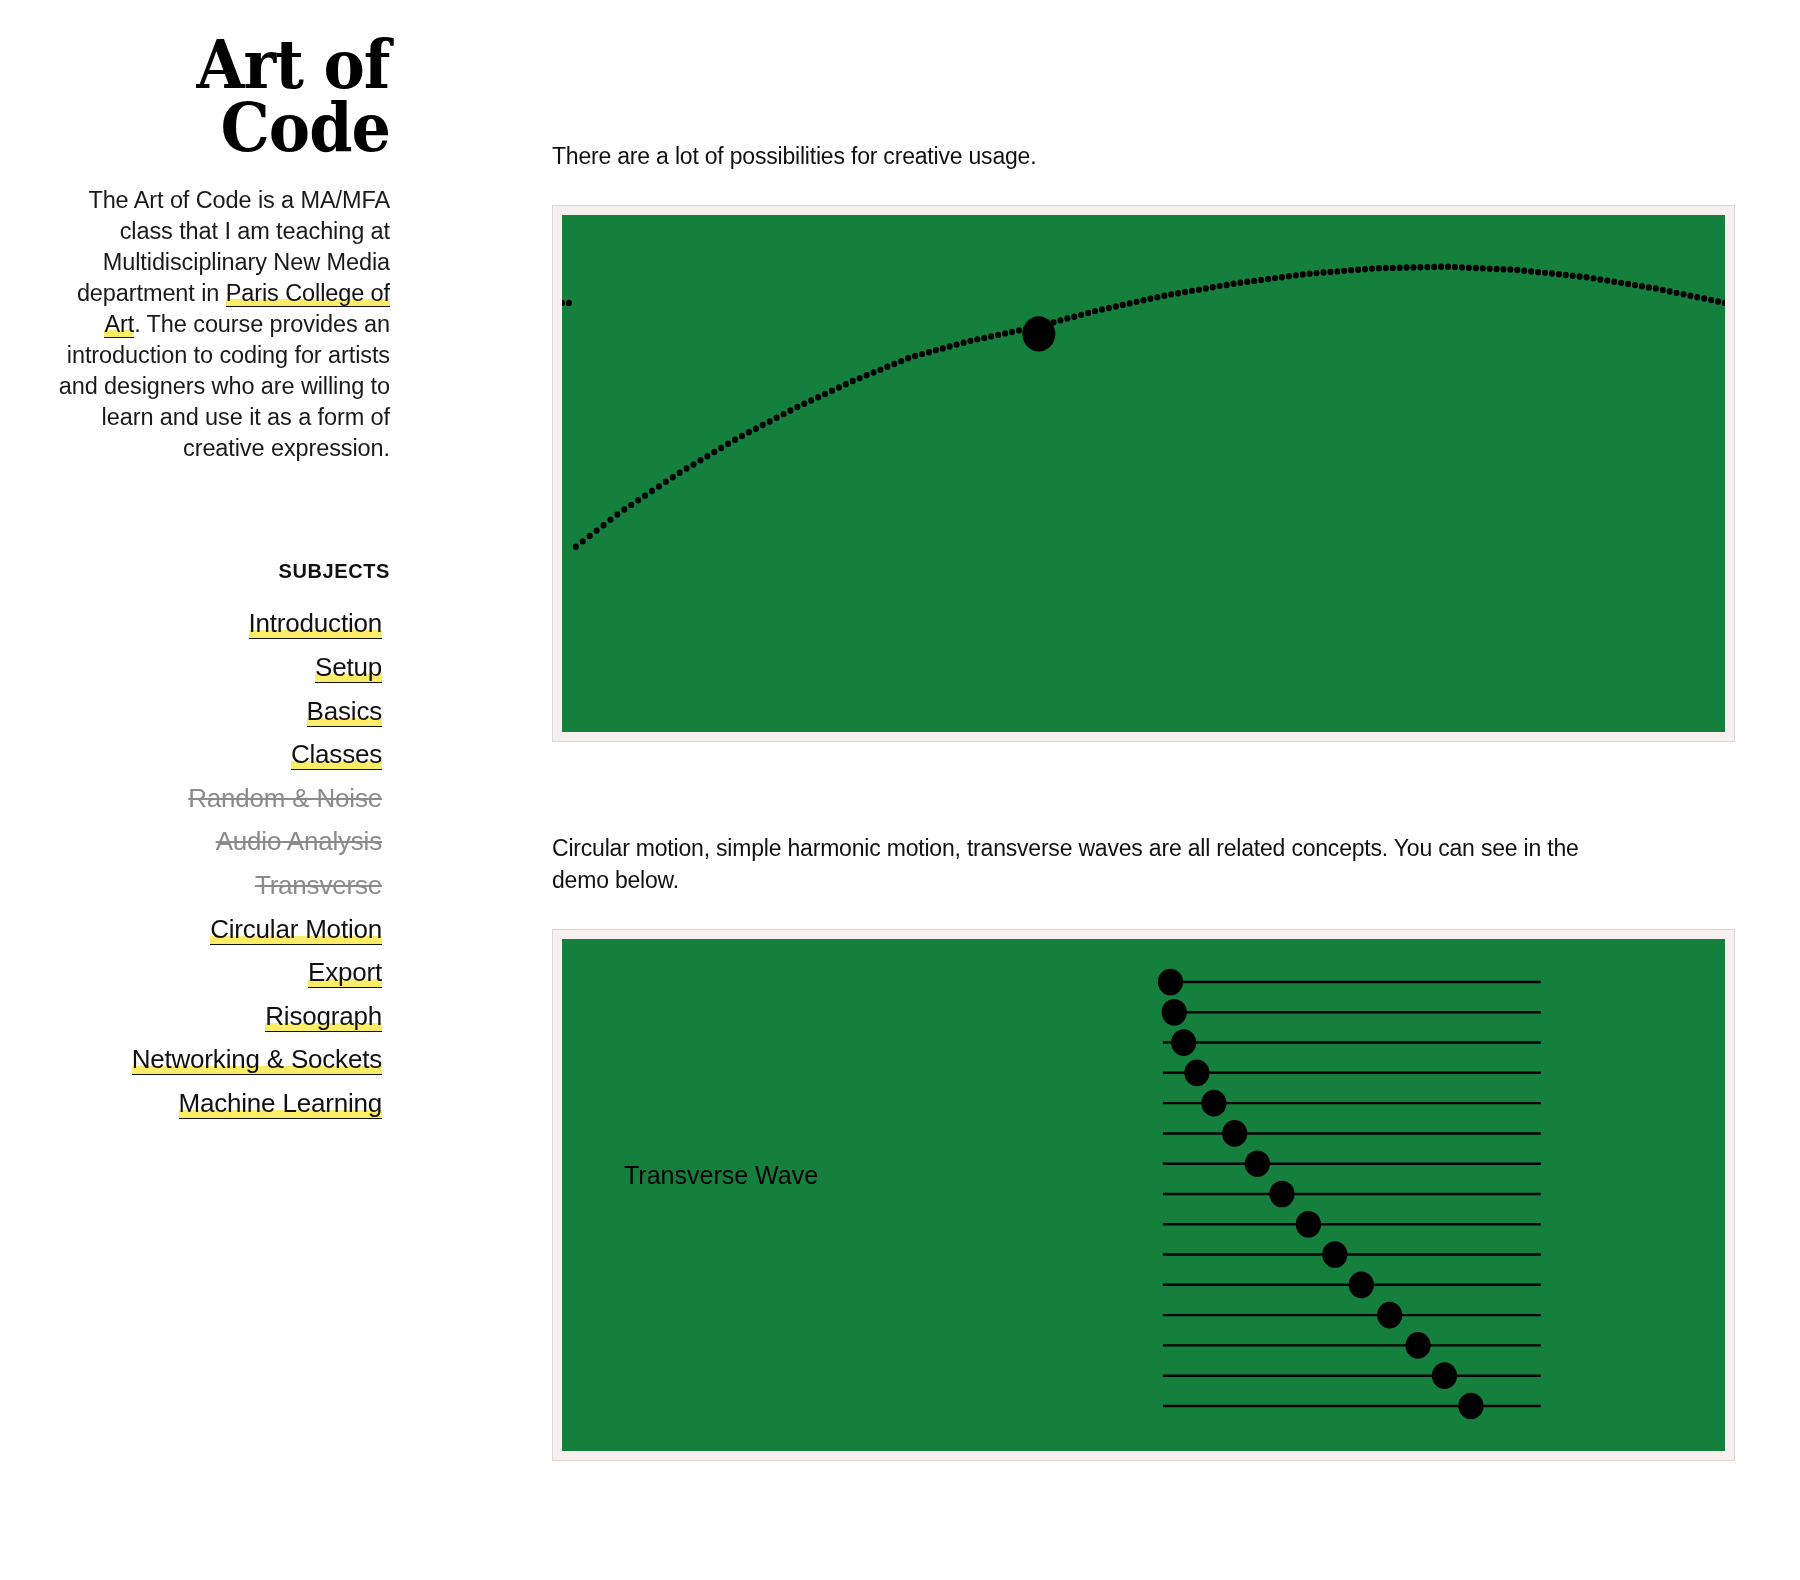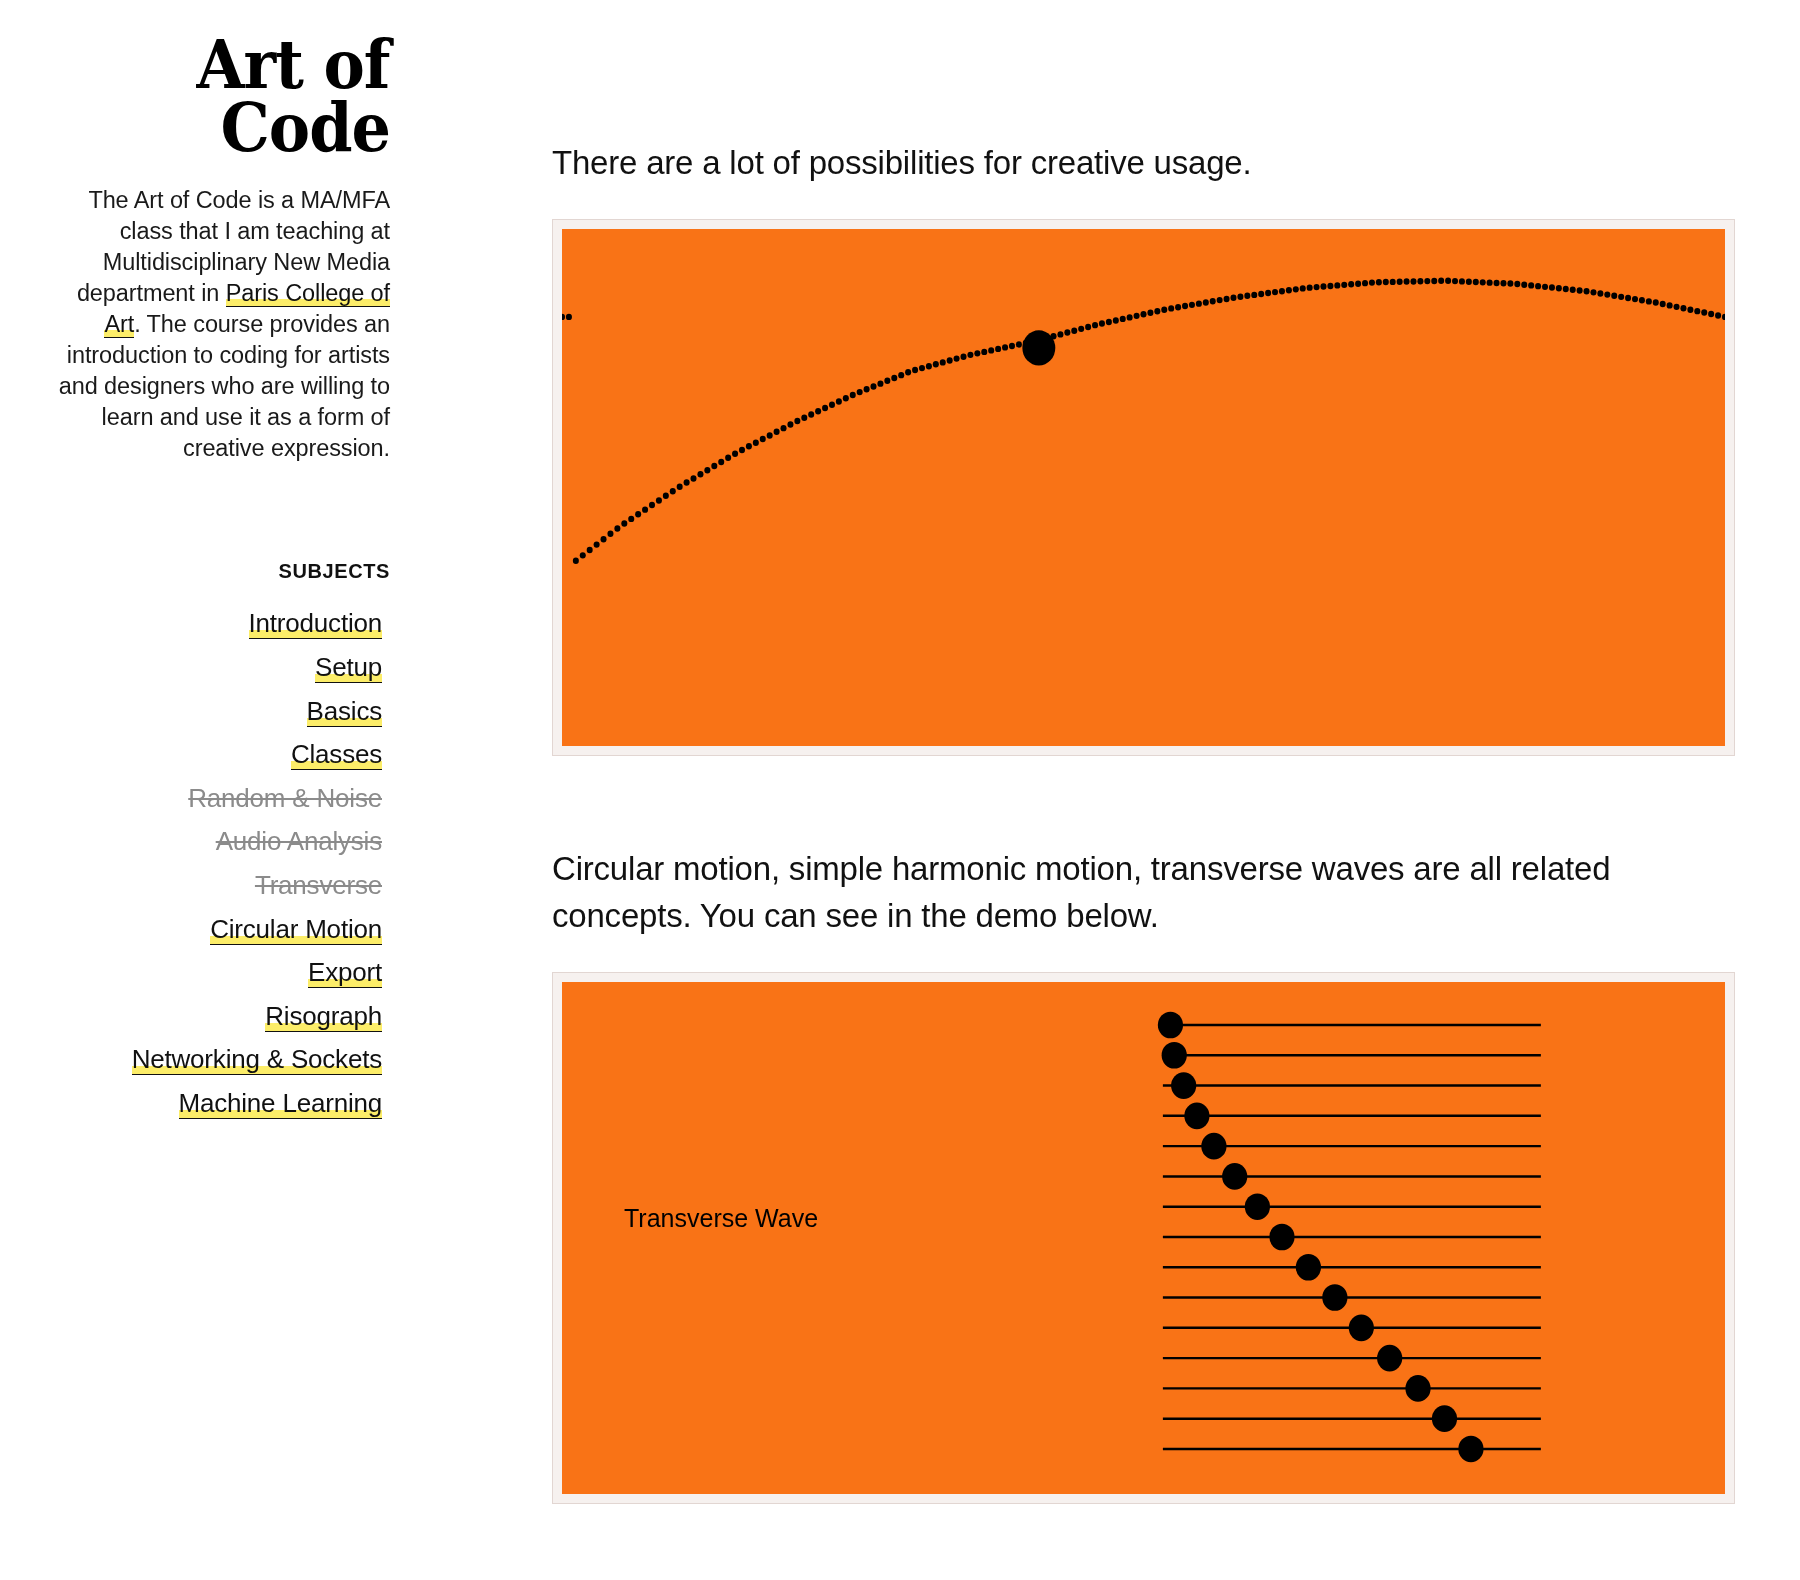--- a/index.html
+++ b/index.html
@@ -121,21 +121,21 @@
   .subject-link.disabled {
     color: #8b8b8b;
     background-image: none;
     border-bottom: none;
     text-decoration: line-through;
     text-decoration-thickness: 1.6px;
   }
 
   
   .lead {
-    font-size: 33px;
+    font-size: 23px;
     line-height: 1.42;
     color: #111111;
     margin: 0 0 32px 0;
     letter-spacing: -0.2px;
     max-width: 1080px;
   }
   .lead.second { margin-top: 90px; }
 
   .panel {
     border: 1.5px solid #e2d6d2;
@@ -143,21 +143,21 @@
     box-shadow: 0 0 0 9px #f6f1ef inset;
     position: relative;
     overflow: hidden;
   }
   .panel.one { height: 535px; }
   .panel.two { height: 530px; }
 
   .panel-inner {
     position: absolute;
     left: 9px; top: 9px; right: 9px; bottom: 9px;
-    background: #f97316;
+    background: #15803d;
     overflow: hidden;
   }
   .panel svg { display: block; width: 100%; height: 100%; }
 
   .caption {
     margin-top: 14px;
     font-size: 20px;
     color: #6e6e6e;
     letter-spacing: -0.1px;
   }

